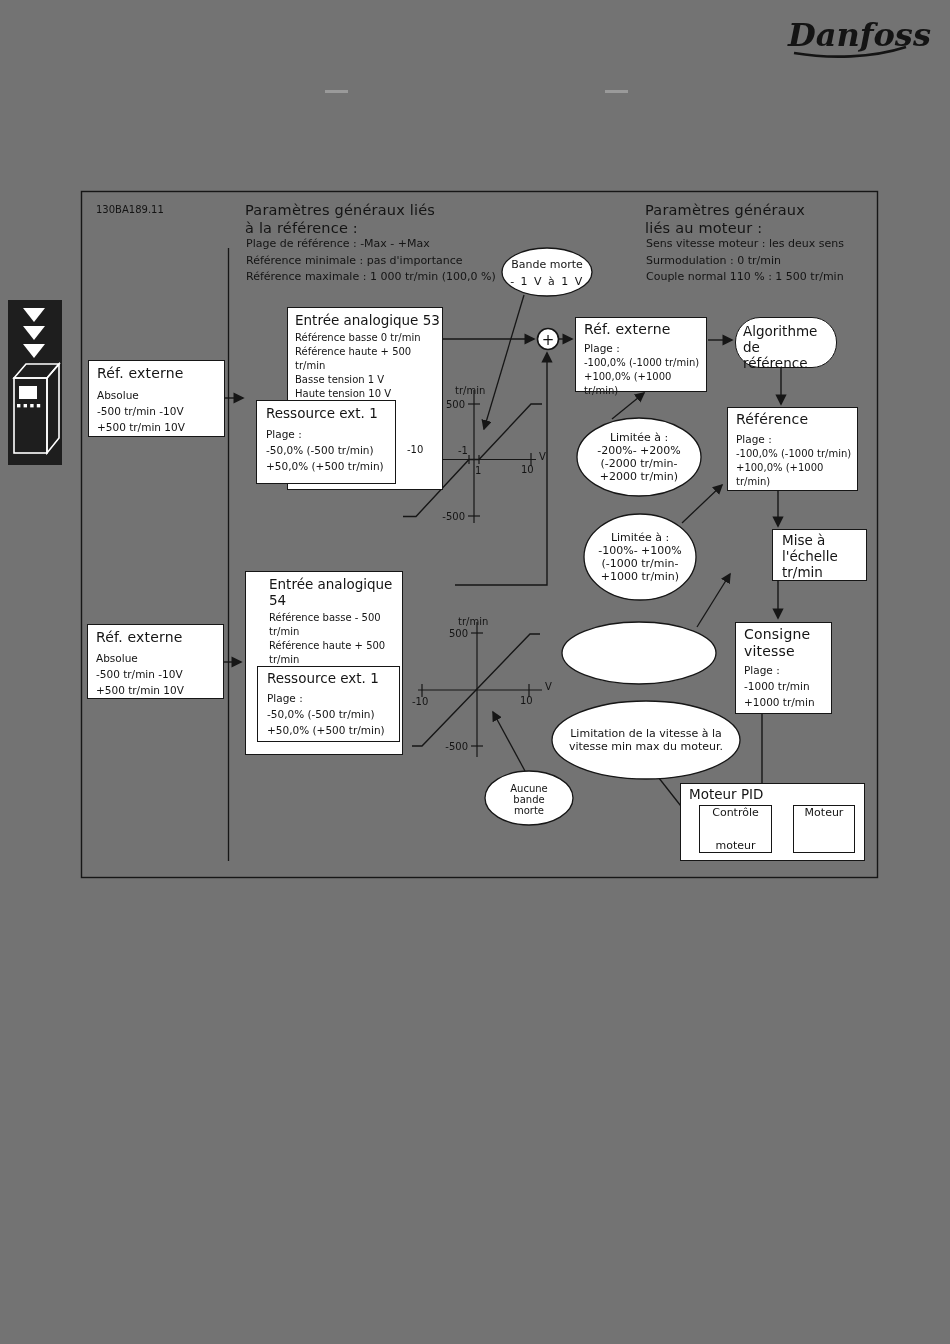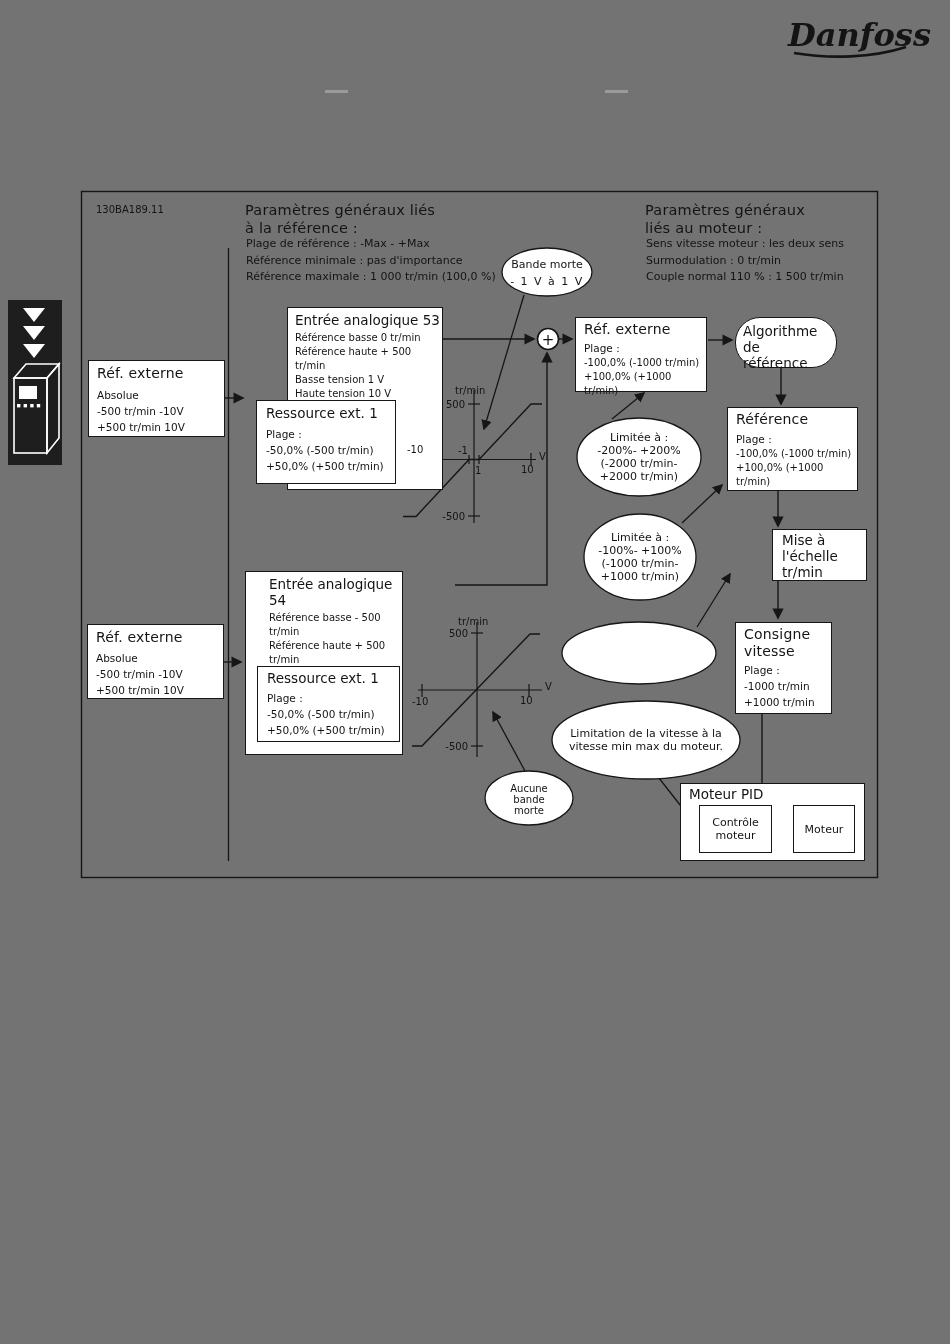--- a/index.html
+++ b/index.html
@@ -9,21 +9,21 @@
   .box{position:absolute;border:1.5px solid #161616;background:#fff;box-sizing:border-box;}
   .t145{font-size:14.5px;line-height:18px;letter-spacing:.2px;}
   .t14{font-size:14px;line-height:17px;letter-spacing:.2px;}
   .t135{font-size:13.5px;line-height:16px;}
   .t11{font-size:11px;line-height:16.5px;}
   .t11c{font-size:11px;line-height:13px;}
   .t105{font-size:10.5px;line-height:16px;}
   .t10{font-size:10px;line-height:14px;}
   .t10g{font-size:10px;line-height:11px;}
   .ell{display:flex;flex-direction:column;align-items:center;justify-content:center;text-align:center;}
-  .ctr{display:flex;flex-direction:column;align-items:center;justify-content:center;text-align:center;}
+  .ctr{display:flex;flex-direction:column;align-items:center;justify-content:space-between;text-align:center;}
   svg{position:absolute;left:0;top:0;}
 </style>
 </head>
 <body>
 
 <div id="page">
 
   <svg width="950" height="1344" viewBox="0 0 950 1344">
     <defs>
       <marker id="arr" viewBox="0 0 10 10" refX="8.5" refY="5" markerWidth="8" markerHeight="8" orient="auto-start-reverse">

